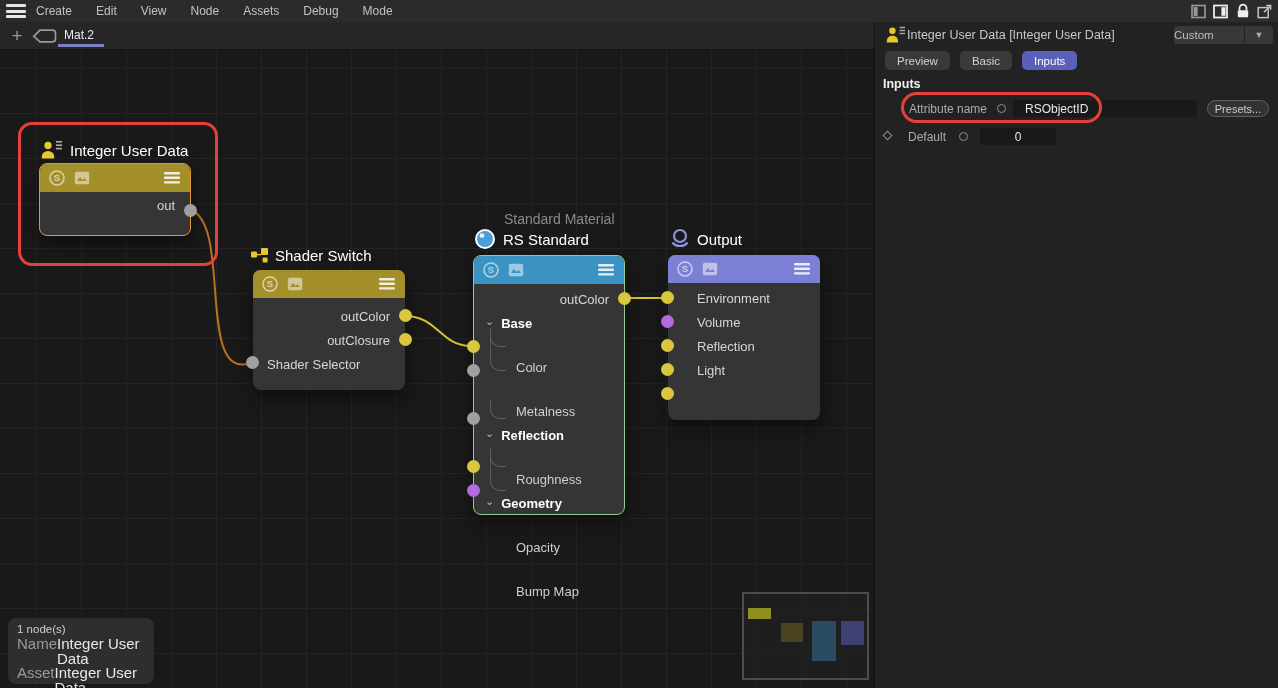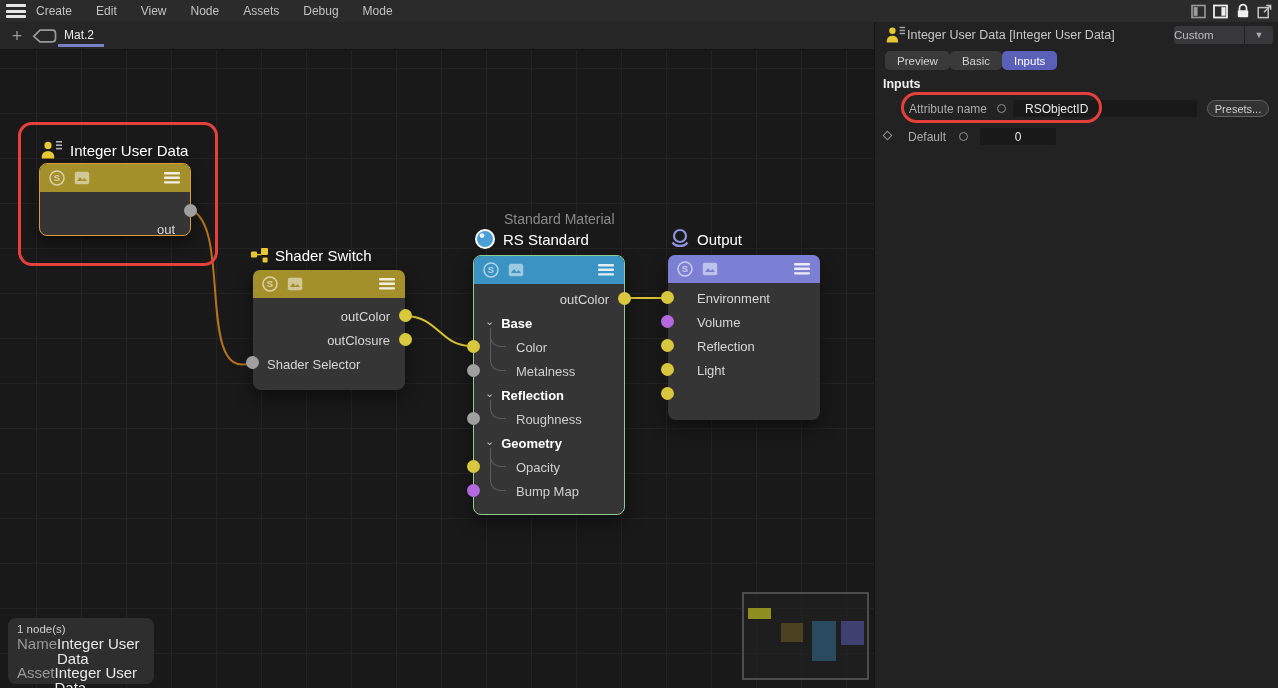--- a/index.html
+++ b/index.html
@@ -38,21 +38,21 @@
   .node-header { height:28px; border-radius:7px 7px 0 0; display:flex; align-items:center; padding:0 9px; }
   .hdr-ico { display:inline-flex; margin-right:9px; opacity:.6; }
   .hdr-burger { margin-left:auto; margin-right:1px; display:inline-flex; opacity:.85; }
   .node-title { position:absolute; display:flex; align-items:center; gap:7px; color:#fff; font-size:15px; white-space:nowrap; z-index:5; }
   .node-subtitle { position:absolute; color:#8a8a8a; font-size:14px; white-space:nowrap; z-index:5; }
   .rows { position:relative; }
   .row { height:24px; display:flex; align-items:center; font-size:13px; color:#d6d6d6; white-space:nowrap; }
   .row.right { justify-content:flex-end; padding-right:15px; }
   .row.left { padding-left:14px; }
   .row.group { font-weight:bold; color:#fff; padding-left:11px; gap:7px; }
-  .row.child { padding-left:42px; color:#cfcfcf; }
+  .row.child { padding-left:42px; color:#cfcfcf;margin-top:20px; }
   .chev { color:#b9b9b9; font-size:11px; font-weight:normal; transform:translateY(-2px); }
   .port { position:absolute; width:13px; height:13px; border-radius:50%; z-index:7; cursor:crosshair; }
   .port.pl { left:-7px; } .port.pr { right:-7px; }
   .p-yellow { background:#d9c73e; } .p-gray { background:#a0a0a0; } .p-purple { background:#b469e0; }
   .conn { position:absolute; left:16px; width:16px; border-left:1px solid #5c5c5c;
     border-bottom:1px solid #5c5c5c; border-bottom-left-radius:10px; pointer-events:none; }
 
   .infobox { position:absolute; left:8px; top:568px; width:146px; height:66px; background:#2e2e2e;
     border-radius:8px; padding:5px 9px; z-index:8; }
   .infobox .cnt { color:#cfcfcf; font-size:11.5px; margin-bottom:2px; }
@@ -67,21 +67,21 @@
   .right-panel { position:absolute; left:874px; top:22px; width:404px; height:666px; background:#222222;
     border-left:1px solid #141414; }
   .rp-header { position:absolute; left:0; top:0; width:404px; height:26px; }
   .rp-title { position:absolute; left:32px; top:6px; color:#c8c8c8; font-size:12.5px; white-space:nowrap; }
   .rp-usericon { position:absolute; left:11px; top:4px; }
   .dropdown { position:absolute; left:299px; top:4px; width:99px; height:18px; display:flex; }
   .dd-main { width:70px; background:#38383a; border-radius:3px 0 0 3px; color:#bdbdbd; font-size:11.5px;
     display:flex; align-items:center; padding-left:0; }
   .dd-arrow { width:28px; margin-left:1px; background:#38383a; border-radius:0 3px 3px 0;
     display:flex; align-items:center; justify-content:center; color:#aaa; font-size:9px; }
-  .rp-tabs { position:absolute; left:10px; top:29px; display:flex; gap:0; }
+  .rp-tabs { position:absolute; left:10px; top:29px; display:flex; gap:10px; }
   .rp-tab { height:19px; background:#3a3a3a; border-radius:5px; color:#d2d2d2; font-size:11.5px;
     display:flex; align-items:center; padding:0 12px; cursor:pointer; }
   .rp-tab.active { background:#5a5fb8; color:#fff; }
   .rp-section { position:absolute; left:8px; top:55px; color:#f0f0f0; font-size:12.5px; font-weight:bold; }
   .attr-row { position:absolute; left:0; top:78px; width:404px; height:18px; }
   .attr-label { position:absolute; left:34px; top:2px; color:#ababab; font-size:12px; }
   .o-circle { position:absolute; width:9px; height:9px; border:1.5px solid #909090; border-radius:50%; }
   .field { position:absolute; background:#191919; border:none; border-radius:2px; color:#e8e8e8;
     font-size:12px; height:17px; font-family:"Liberation Sans", sans-serif; }
   .red-oval { position:absolute; left:26px; top:-8px; width:201px; height:31px;
@@ -185,21 +185,21 @@
             </svg>
         </span>
         <span class="hdr-burger">
           <svg width="16" height="12" viewBox="0 0 16 12">
               <rect y="0" width="16" height="2.4" rx="1" fill="#fff"></rect>
               <rect y="4.6" width="16" height="2.4" rx="1" fill="#fff"></rect>
               <rect y="9.2" width="16" height="2.4" rx="1" fill="#fff"></rect>
             </svg>
         </span>
       </div>
-      <div class="rows" style="padding-top:25px;">
+      <div class="rows" style="padding-top:1px;">
         <div class="row right">
           <span>out</span>
         </div>
       </div>
       <span class="port pr p-gray" style="top:40px;"></span>
     </div>
 
     <div class="node-title" style="left:251px; top:197px;">
       <svg width="17" height="15" viewBox="0 0 17 15">
         <rect x="0" y="3.6" width="6" height="6" rx="1" fill="#e8c832"></rect>

